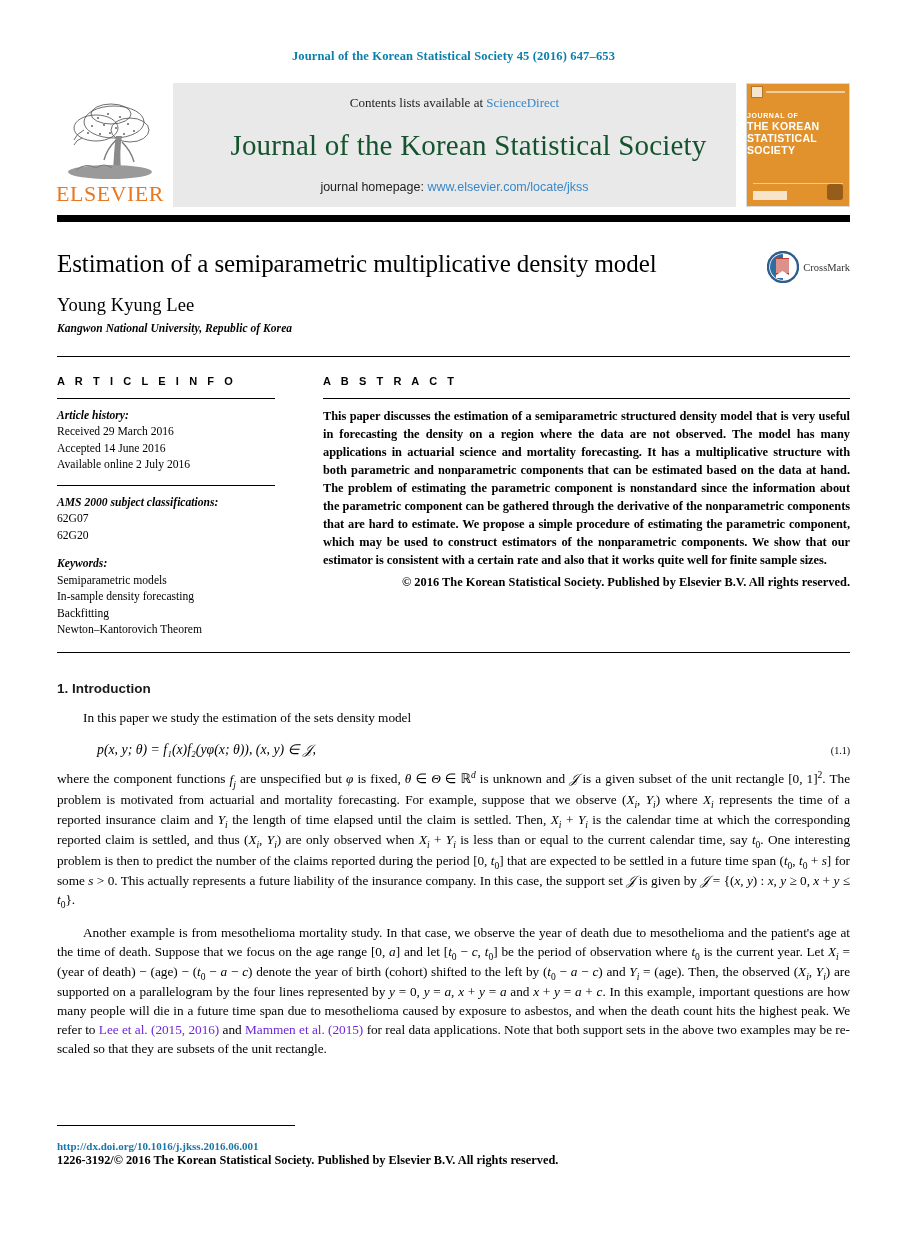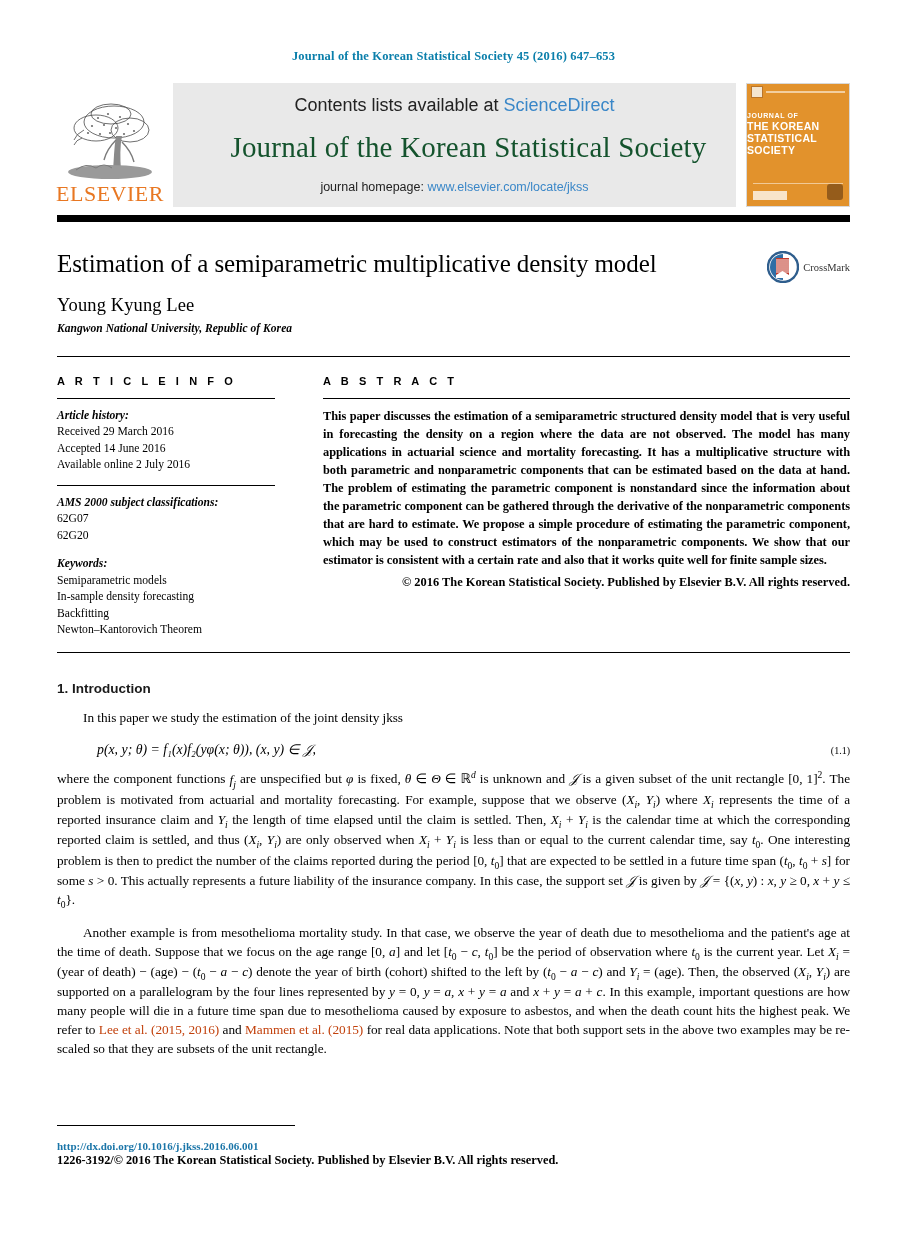--- a/index.html
+++ b/index.html
@@ -71,22 +71,22 @@
     margin-left: 10px;
     margin-right: 10px;
     display: flex;
     flex-direction: column;
     align-items: center;
     justify-content: space-between;
     padding: 12px 0 13px 0;
     box-sizing: border-box;
   }
   .banner-top {
-    font-family: Liberation Sans, sans-serif;
-    font-size: 18px;
+    font-family: Liberation Serif, serif;
+    font-size: 13px;
     color: #222;
   }
   .banner-top .sd-link { color: #3a87c8; }
   .banner-title {
     font-family: "Liberation Serif", serif;
     font-size: 29px;
     color: #14532d;
     line-height: 1.1;
     letter-spacing: 0.2px;
     margin-left: 28px;
@@ -295,21 +295,21 @@
   }
   .equation {
     flex: 1 1 auto;
     font-size: 13.8px;
     font-style: italic;
   }
   .eq-num {
     flex: 0 0 auto;
     font-size: 10px;
   }
-  .lnk { color: #c2410c; }
+  .lnk { color: #6d28d9; }
   em.it { font-style: italic; }
   sub { font-size: 0.72em; }
   sup { font-size: 0.72em; }
 
   
   .footer {
     position: absolute;
     left: 57px;
     right: 57px;
     bottom: 70px;
@@ -469,21 +469,21 @@
       <div class="hr-mid"></div>
       <div class="abstract-text">This paper discusses the estimation of a semiparametric structured density model that is very useful in forecasting the density on a region where the data are not observed. The model has many applications in actuarial science and mortality forecasting. It has a multiplicative structure with both parametric and nonparametric components that can be estimated based on the data at hand. The problem of estimating the parametric component is nonstandard since the information about the parametric component can be gathered through the derivative of the nonparametric components that are hard to estimate. We propose a simple procedure of estimating the parametric component, which may be used to construct estimators of the nonparametric components. We show that our estimator is consistent with a certain rate and also that it works quite well for finite sample sizes.</div>
       <div class="abstract-copy">© 2016 The Korean Statistical Society. Published by Elsevier B.V. All rights reserved.</div>
     </div>
   </div>
 
   <div class="rule-thin2"></div>
 
   <div class="section-title">1. Introduction</div>
 
-  <p class="body-text indent">In this paper we study the estimation of the joint density jkss</p>
+  <p class="body-text indent">In this paper we study the estimation of the sets density model</p>
 
   <div class="equation-row">
     <div class="equation">p(x, y; θ) = f₁(x)f₂(yφ(x; θ)),    (x, y) ∈ 𝒥,</div>
     <div class="eq-num">(1.1)</div>
   </div>
 
   <p class="body-text noindent">where the component functions <em class="it">f<sub>j</sub></em> are unspecified but <em class="it">φ</em> is fixed, <em class="it">θ</em> ∈ <em class="it">Θ</em> ∈ ℝ<sup><em class="it">d</em></sup> is unknown and <em class="it">𝒥</em> is a given subset of the unit rectangle [0, 1]<sup>2</sup>. The problem is motivated from actuarial and mortality forecasting. For example, suppose that we observe (<em class="it">X<sub>i</sub></em>, <em class="it">Y<sub>i</sub></em>) where <em class="it">X<sub>i</sub></em> represents the time of a reported insurance claim and <em class="it">Y<sub>i</sub></em> the length of time elapsed until the claim is settled. Then, <em class="it">X<sub>i</sub></em> + <em class="it">Y<sub>i</sub></em> is the calendar time at which the corresponding reported claim is settled, and thus (<em class="it">X<sub>i</sub></em>, <em class="it">Y<sub>i</sub></em>) are only observed when <em class="it">X<sub>i</sub></em> + <em class="it">Y<sub>i</sub></em> is less than or equal to the current calendar time, say <em class="it">t</em><sub>0</sub>. One interesting problem is then to predict the number of the claims reported during the period [0, <em class="it">t</em><sub>0</sub>] that are expected to be settled in a future time span (<em class="it">t</em><sub>0</sub>, <em class="it">t</em><sub>0</sub> + <em class="it">s</em>] for some <em class="it">s</em> &gt; 0. This actually represents a future liability of the insurance company. In this case, the support set <em class="it">𝒥</em> is given by <em class="it">𝒥</em> = {(<em class="it">x</em>, <em class="it">y</em>) : <em class="it">x</em>, <em class="it">y</em> ≥ 0, <em class="it">x</em> + <em class="it">y</em> ≤ <em class="it">t</em><sub>0</sub>}.</p>
 
   <p class="body-text indent">Another example is from mesothelioma mortality study. In that case, we observe the year of death due to mesothelioma and the patient's age at the time of death. Suppose that we focus on the age range [0, <em class="it">a</em>] and let [<em class="it">t</em><sub>0</sub> − <em class="it">c</em>, <em class="it">t</em><sub>0</sub>] be the period of observation where <em class="it">t</em><sub>0</sub> is the current year. Let <em class="it">X<sub>i</sub></em> = (year of death) − (age) − (<em class="it">t</em><sub>0</sub> − <em class="it">a</em> − <em class="it">c</em>) denote the year of birth (cohort) shifted to the left by (<em class="it">t</em><sub>0</sub> − <em class="it">a</em> − <em class="it">c</em>) and <em class="it">Y<sub>i</sub></em> = (age). Then, the observed (<em class="it">X<sub>i</sub></em>, <em class="it">Y<sub>i</sub></em>) are supported on a parallelogram by the four lines represented by <em class="it">y</em> = 0, <em class="it">y</em> = <em class="it">a</em>, <em class="it">x</em> + <em class="it">y</em> = <em class="it">a</em> and <em class="it">x</em> + <em class="it">y</em> = <em class="it">a</em> + <em class="it">c</em>. In this example, important questions are how many people will die in a future time span due to mesothelioma caused by exposure to asbestos, and when the death count hits the highest peak. We refer to <span class="lnk">Lee et al. (2015, 2016)</span> and <span class="lnk">Mammen et al. (2015)</span> for real data applications. Note that both support sets in the above two examples may be re-scaled so that they are subsets of the unit rectangle.</p>
 

